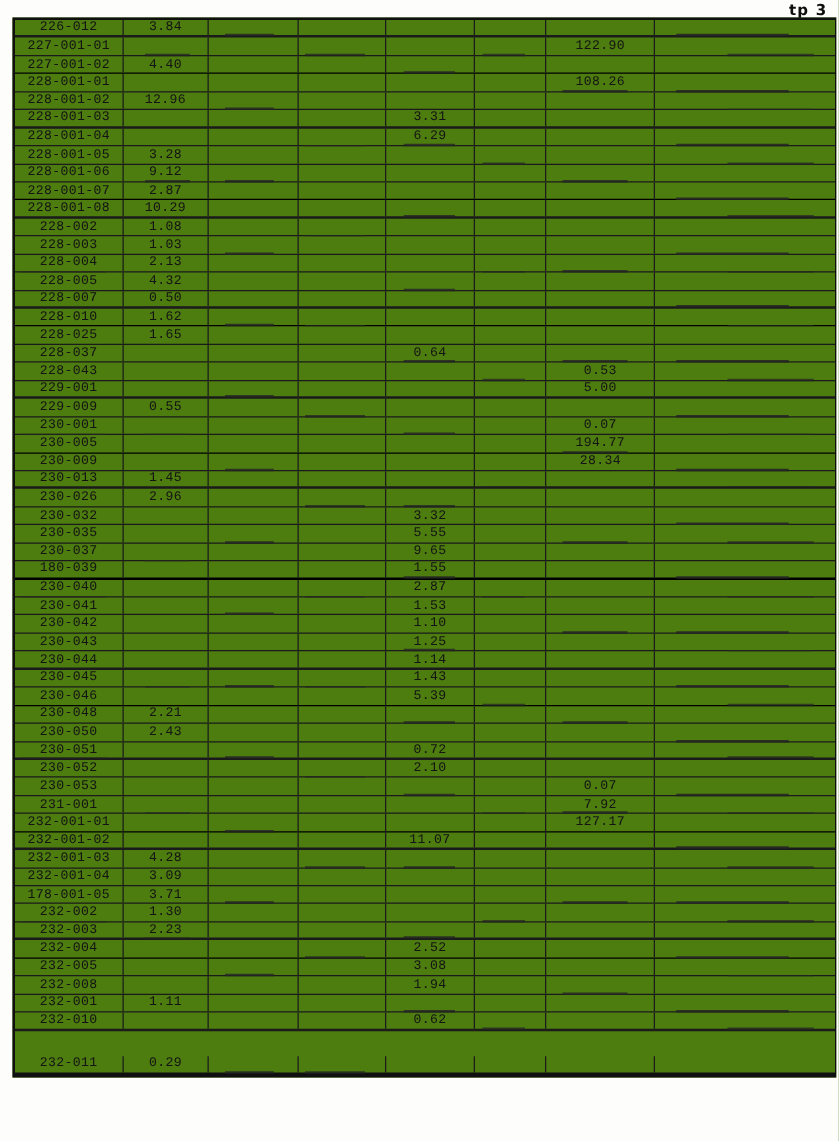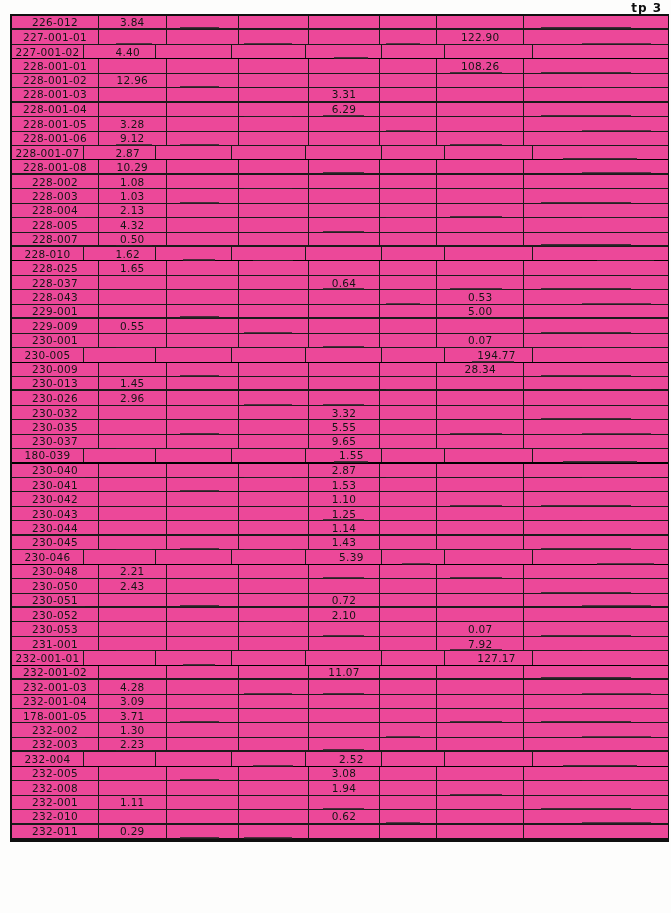--- a/index.html
+++ b/index.html
@@ -10,31 +10,32 @@
     color:#141414;
     -webkit-font-smoothing:none;
   }
   .corner-label{
     position:absolute;top:1px;right:9px;
     font-size:12px;font-weight:bold;letter-spacing:1px;color:#0e0e0e;
   }
   .ledger{
     position:absolute;left:10px;top:14px;width:656px;
     border:2px solid #101010;border-right-width:1px;
-    background:#ec4899;
+    background:#4d7c0f;
+    font-family:Liberation Mono, monospace;
   }
   .row{
     display:flex;height:13.45px;
     border-bottom:1px solid #1b1b1b;
     align-items:center;
   }
-  .row:last-child{border-bottom:2px solid #101010;}
+  .row:last-child{border-bottom:2px solid #101010;margin-top:20px;}
   
   .row:nth-child(5n+1){border-bottom-width:2px;height:12.45px;}
-  .row:nth-child(7n+3){border-bottom-color:#000;gap:16px;}
+  .row:nth-child(7n+3){border-bottom-color:#000;}
   .cell{
     position:relative;height:100%;
     border-right:1px solid #1b1b1b;
     display:flex;align-items:center;justify-content:center;
     font-size:10.5px;font-weight:500;letter-spacing:.3px;
     white-space:nowrap;overflow:visible;
   }
   .c0{width:86px;}
   .c1{width:67px;}
   .c2{width:71px;}

